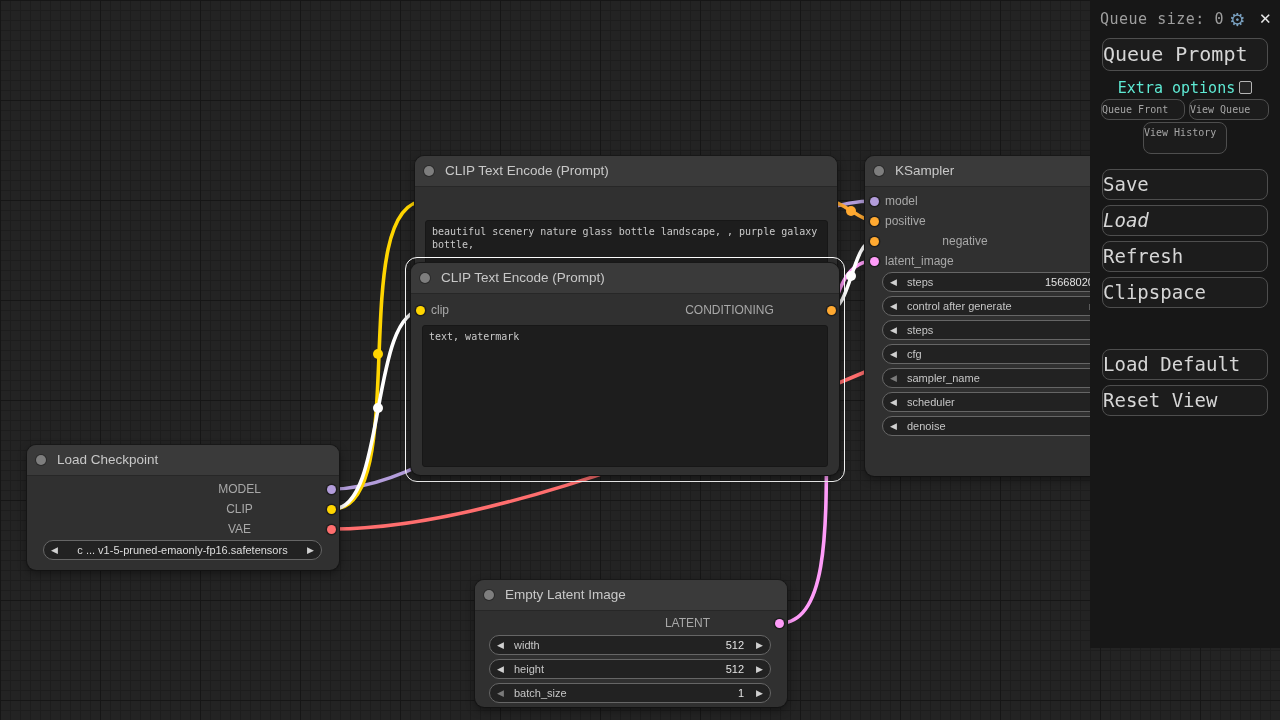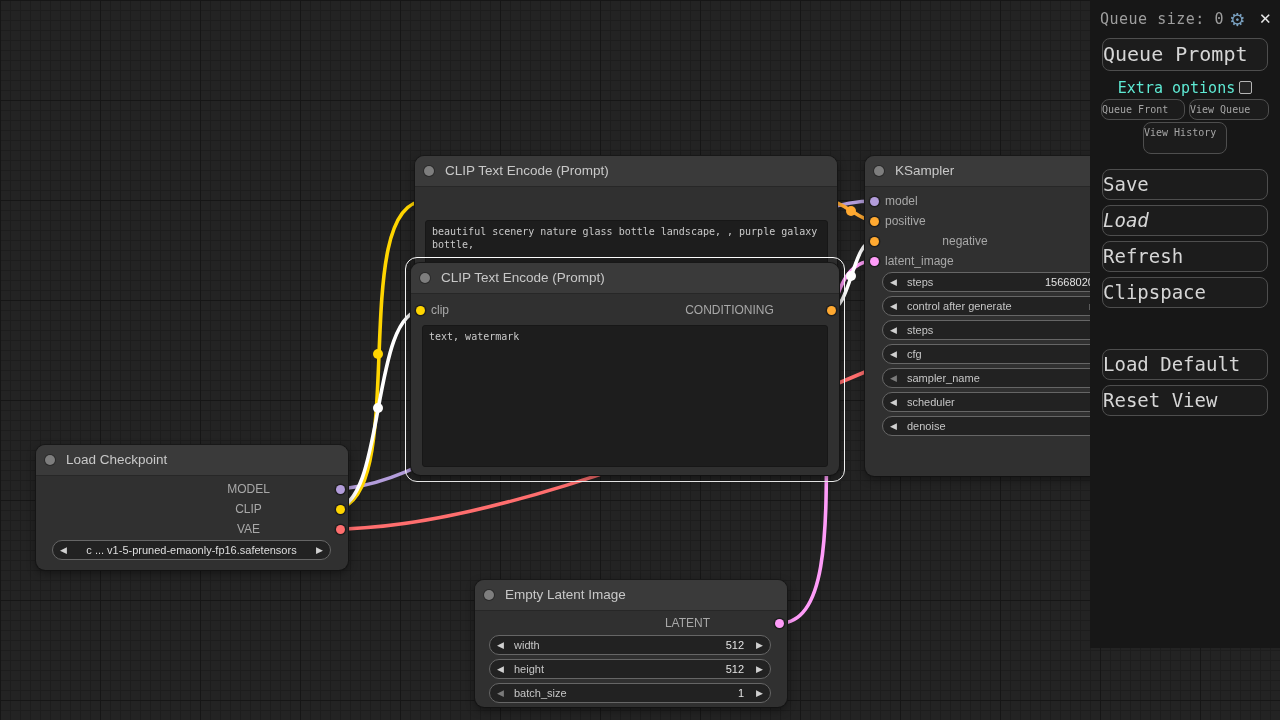--- a/index.html
+++ b/index.html
@@ -149,21 +149,21 @@
     <div class="widget" style="left:17px;top:236px;width:270px;">
       <span class="warr l">◀</span>
       <span class="wlabel">scheduler</span>
     </div>
     <div class="widget" style="left:17px;top:260px;width:270px;">
       <span class="warr l">◀</span>
       <span class="wlabel">denoise</span>
     </div>
   </div>
 
-  <div class="node" style="left:36px;top:445px;width:312px;height:125px;">
+  <div class="node" style="left:27px;top:445px;width:312px;height:125px;">
     <div class="ntitle">
       <span class="tdot"></span>
       <span class="ttext">Load Checkpoint</span>
     </div>
     <div class="port out" style="right:0;top:37px;width:180px;">
       <span class="pdot c-model"></span>
       <span class="plabel">MODEL</span>
     </div>
     <div class="port out" style="right:0;top:57px;width:180px;">
       <span class="pdot c-clip"></span>

